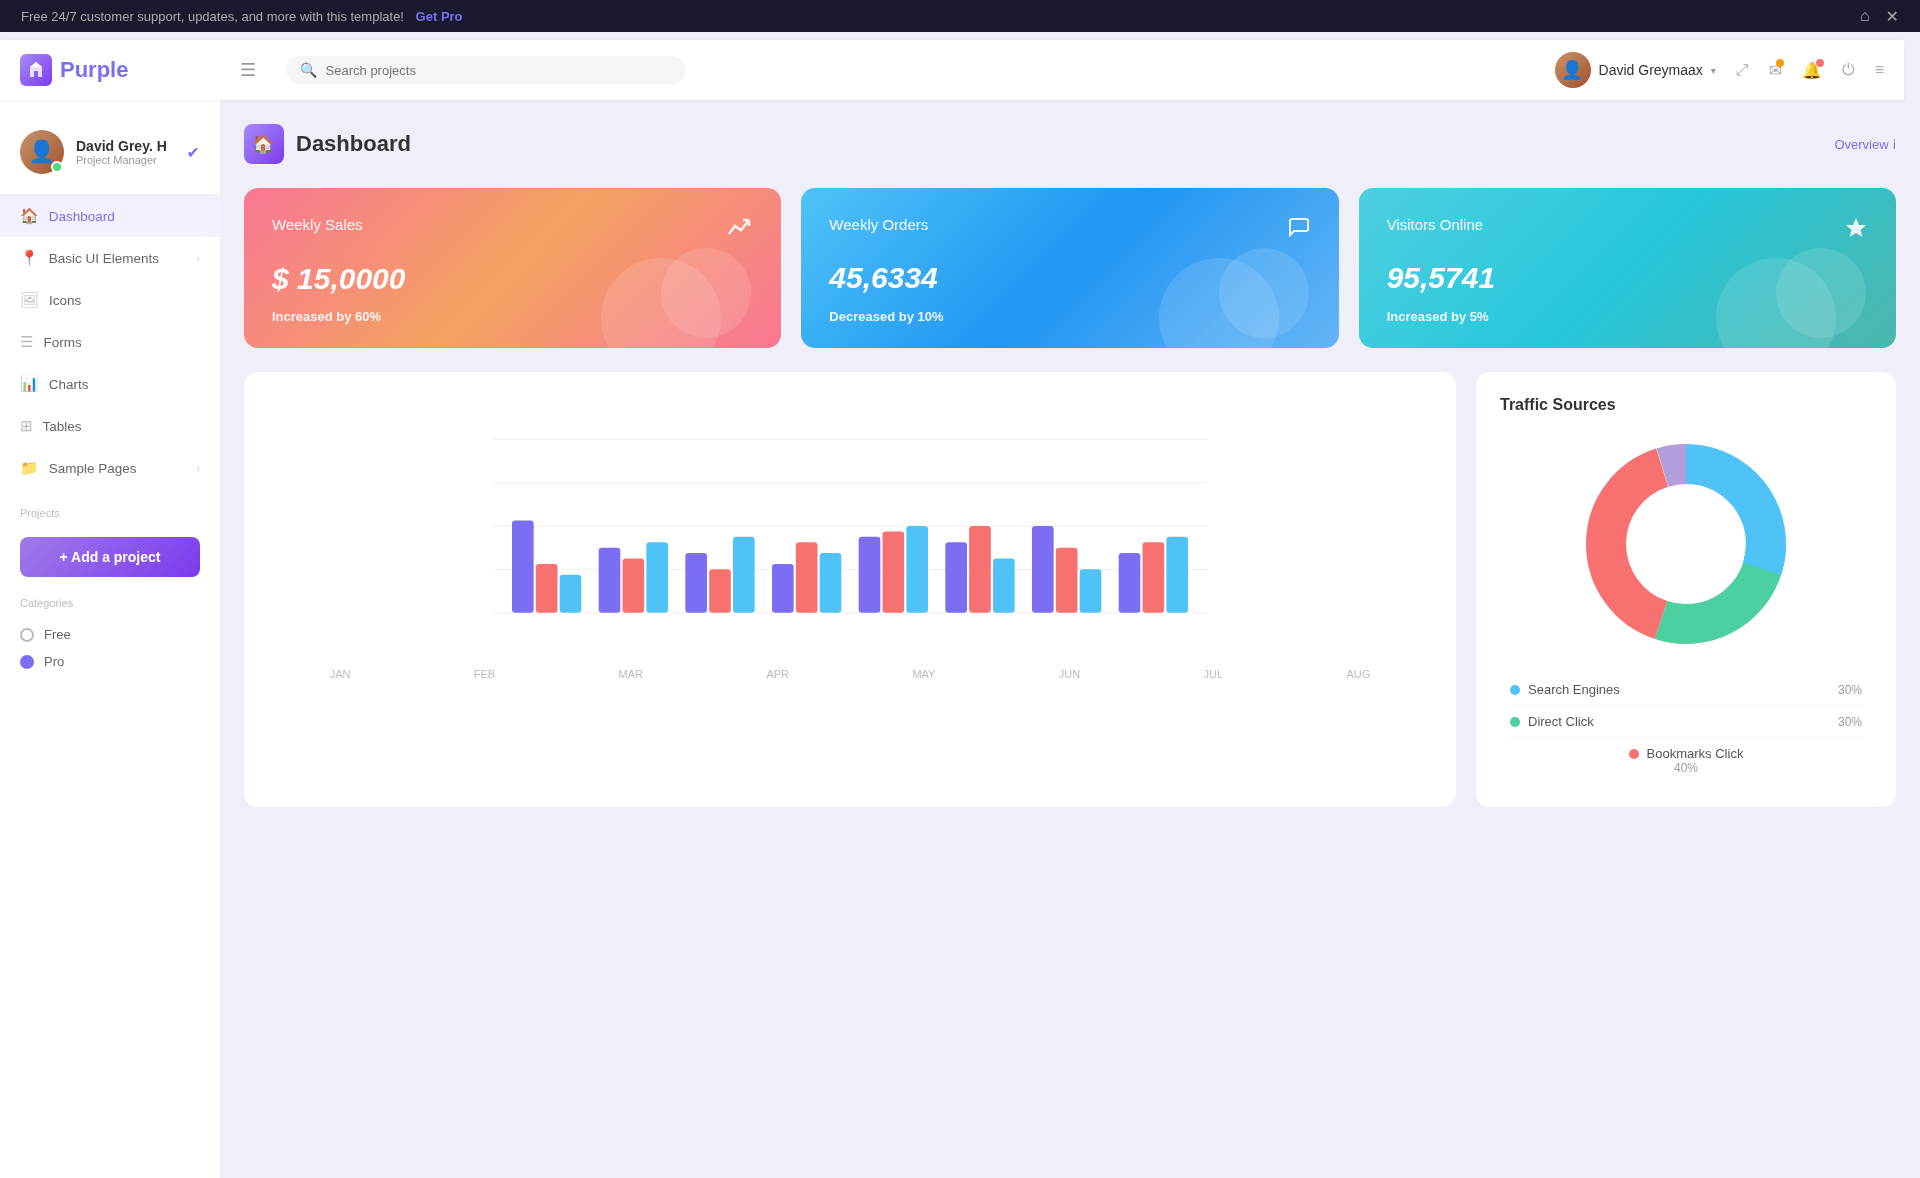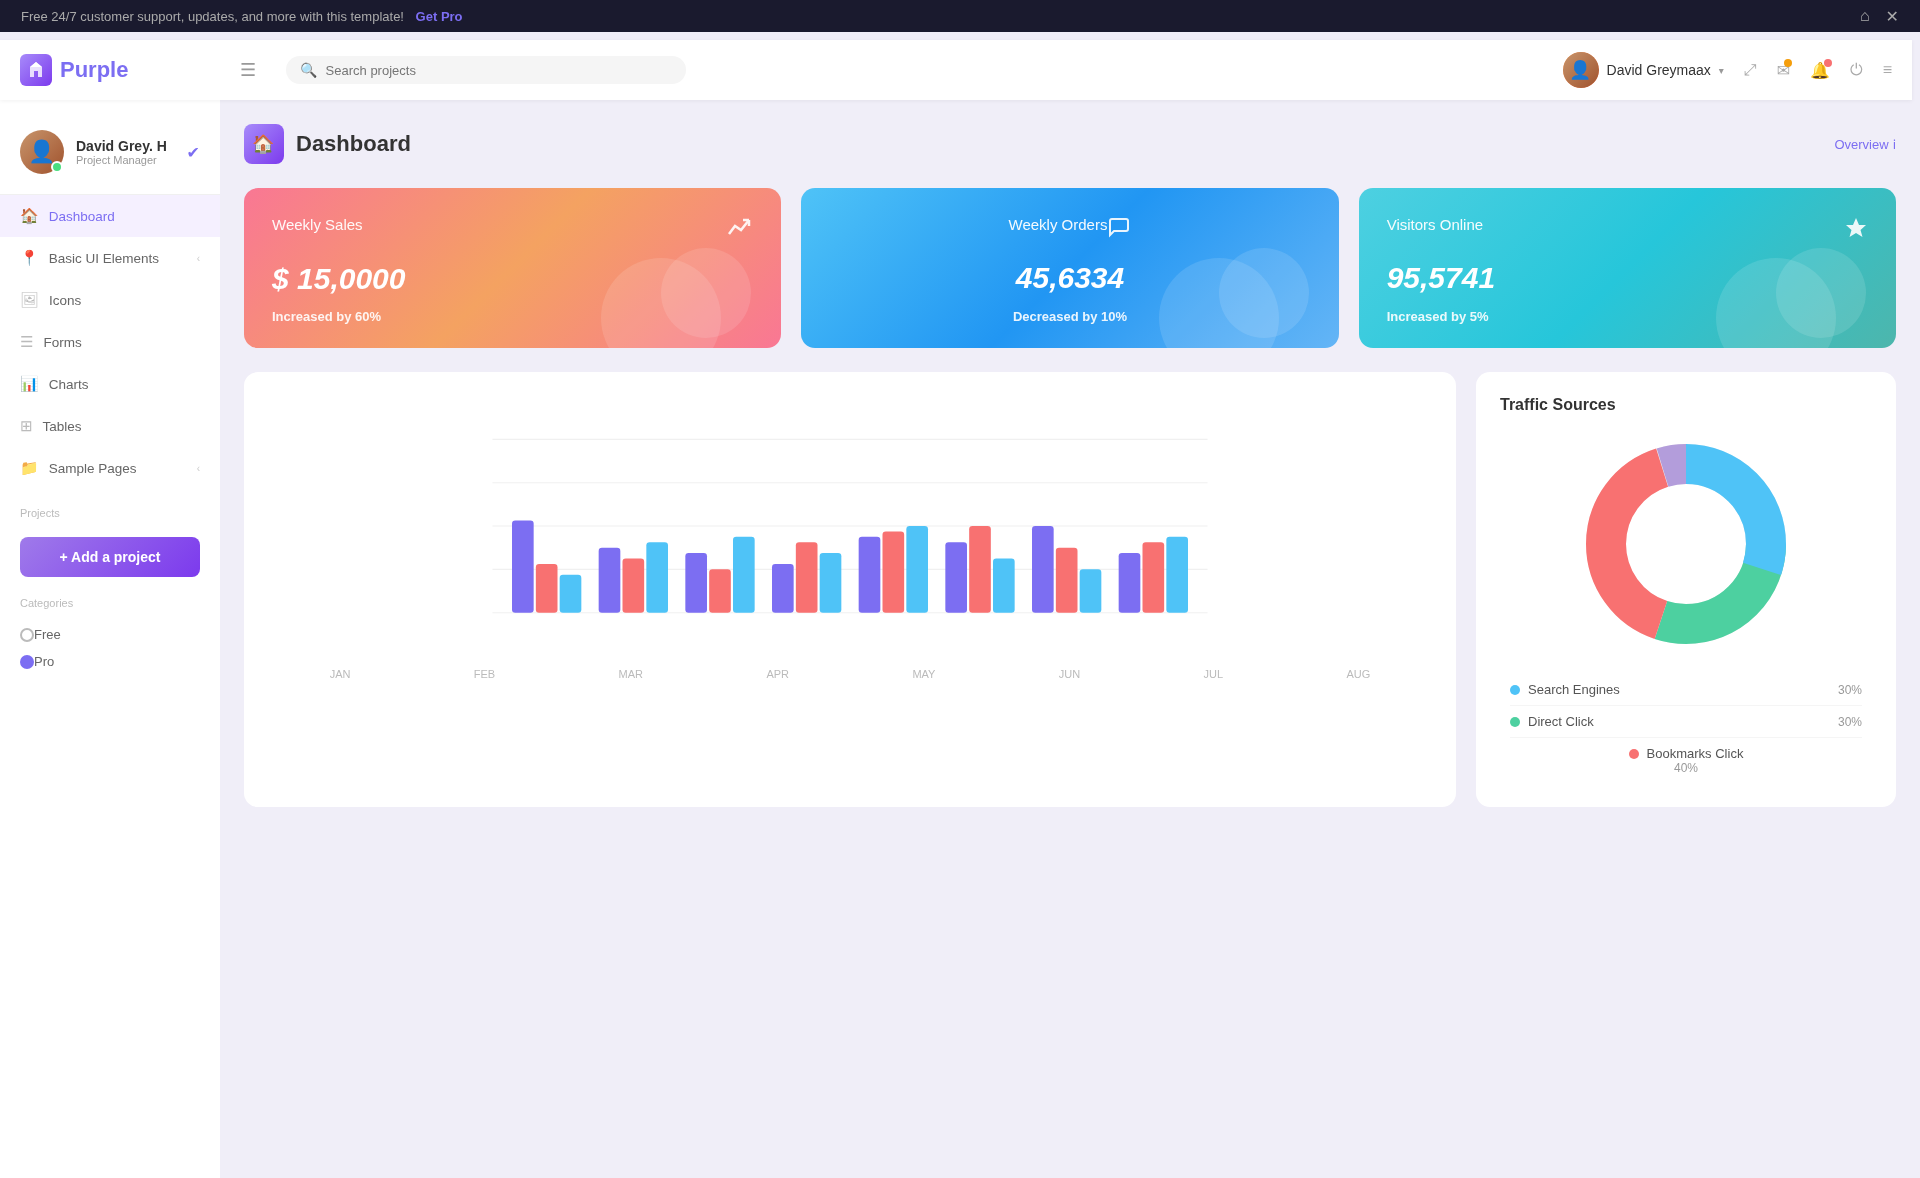--- a/index.html
+++ b/index.html
@@ -20,21 +20,21 @@
       height: 32px;
     }
     .top-banner span { color: #aaa; }
     .top-banner .get-pro { color: #7c6ef2; font-weight: bold; margin-left: 8px; cursor: pointer; }
     .top-banner-right { display: flex; gap: 16px; align-items: center; }
     .top-banner-right .icon-btn { color: #aaa; font-size: 16px; cursor: pointer; }
 
     
     .header {
       position: fixed;
-      top: 40px; left: 0; right: 8px;
+      top: 40px; left: 0; right: 16px;
       height: 60px;
       background: #fff;
       display: flex;
       align-items: center;
       padding: 0 20px;
       z-index: 99;
       box-shadow: 0 1px 4px rgba(0,0,0,0.06);
     }
     .logo {
       display: flex;
@@ -187,21 +187,21 @@
       cursor: pointer;
       text-align: center;
     }
     .categories-section {
       padding: 8px 20px 4px;
     }
     .categories-label {
       font-size: 11px; color: #bbb; margin-bottom: 12px;
     }
     .category-item {
-      display: flex; align-items: center; 
+      display: flex; align-items: center; gap: 10px;
       padding: 6px 0; font-size: 13px; color: #666; cursor: pointer;
     }
     .cat-dot {
       width: 14px; height: 14px;
       border-radius: 50%;
       border: 2px solid #bbb;
       display: flex; align-items: center; justify-content: center;
     }
     .cat-dot.filled { background: #7c6ef2; border-color: #7c6ef2; }
 
@@ -248,21 +248,21 @@
       padding: 28px 28px 24px;
       color: white;
       position: relative;
       overflow: hidden;
       min-height: 160px;
       display: flex;
       flex-direction: column;
       justify-content: space-between;
     }
     .stat-card-1 { background: linear-gradient(135deg, #f97794, #f4a261, #f97794); }
-    .stat-card-2 { background: linear-gradient(135deg, #4fc3f7, #2196f3, #64b5f6); align-items: center; }
+    .stat-card-2 { background: linear-gradient(135deg, #4fc3f7, #2196f3, #64b5f6); }
     .stat-card-3 { background: linear-gradient(135deg, #4dd0e1, #26c6da, #4db6ac); }
 
     .stat-card-blob {
       position: absolute;
       border-radius: 50%;
       background: rgba(255,255,255,0.12);
     }
     .blob-1 { width: 120px; height: 120px; bottom: -30px; right: 60px; }
     .blob-2 { width: 90px; height: 90px; bottom: 10px; right: 30px; }
 

